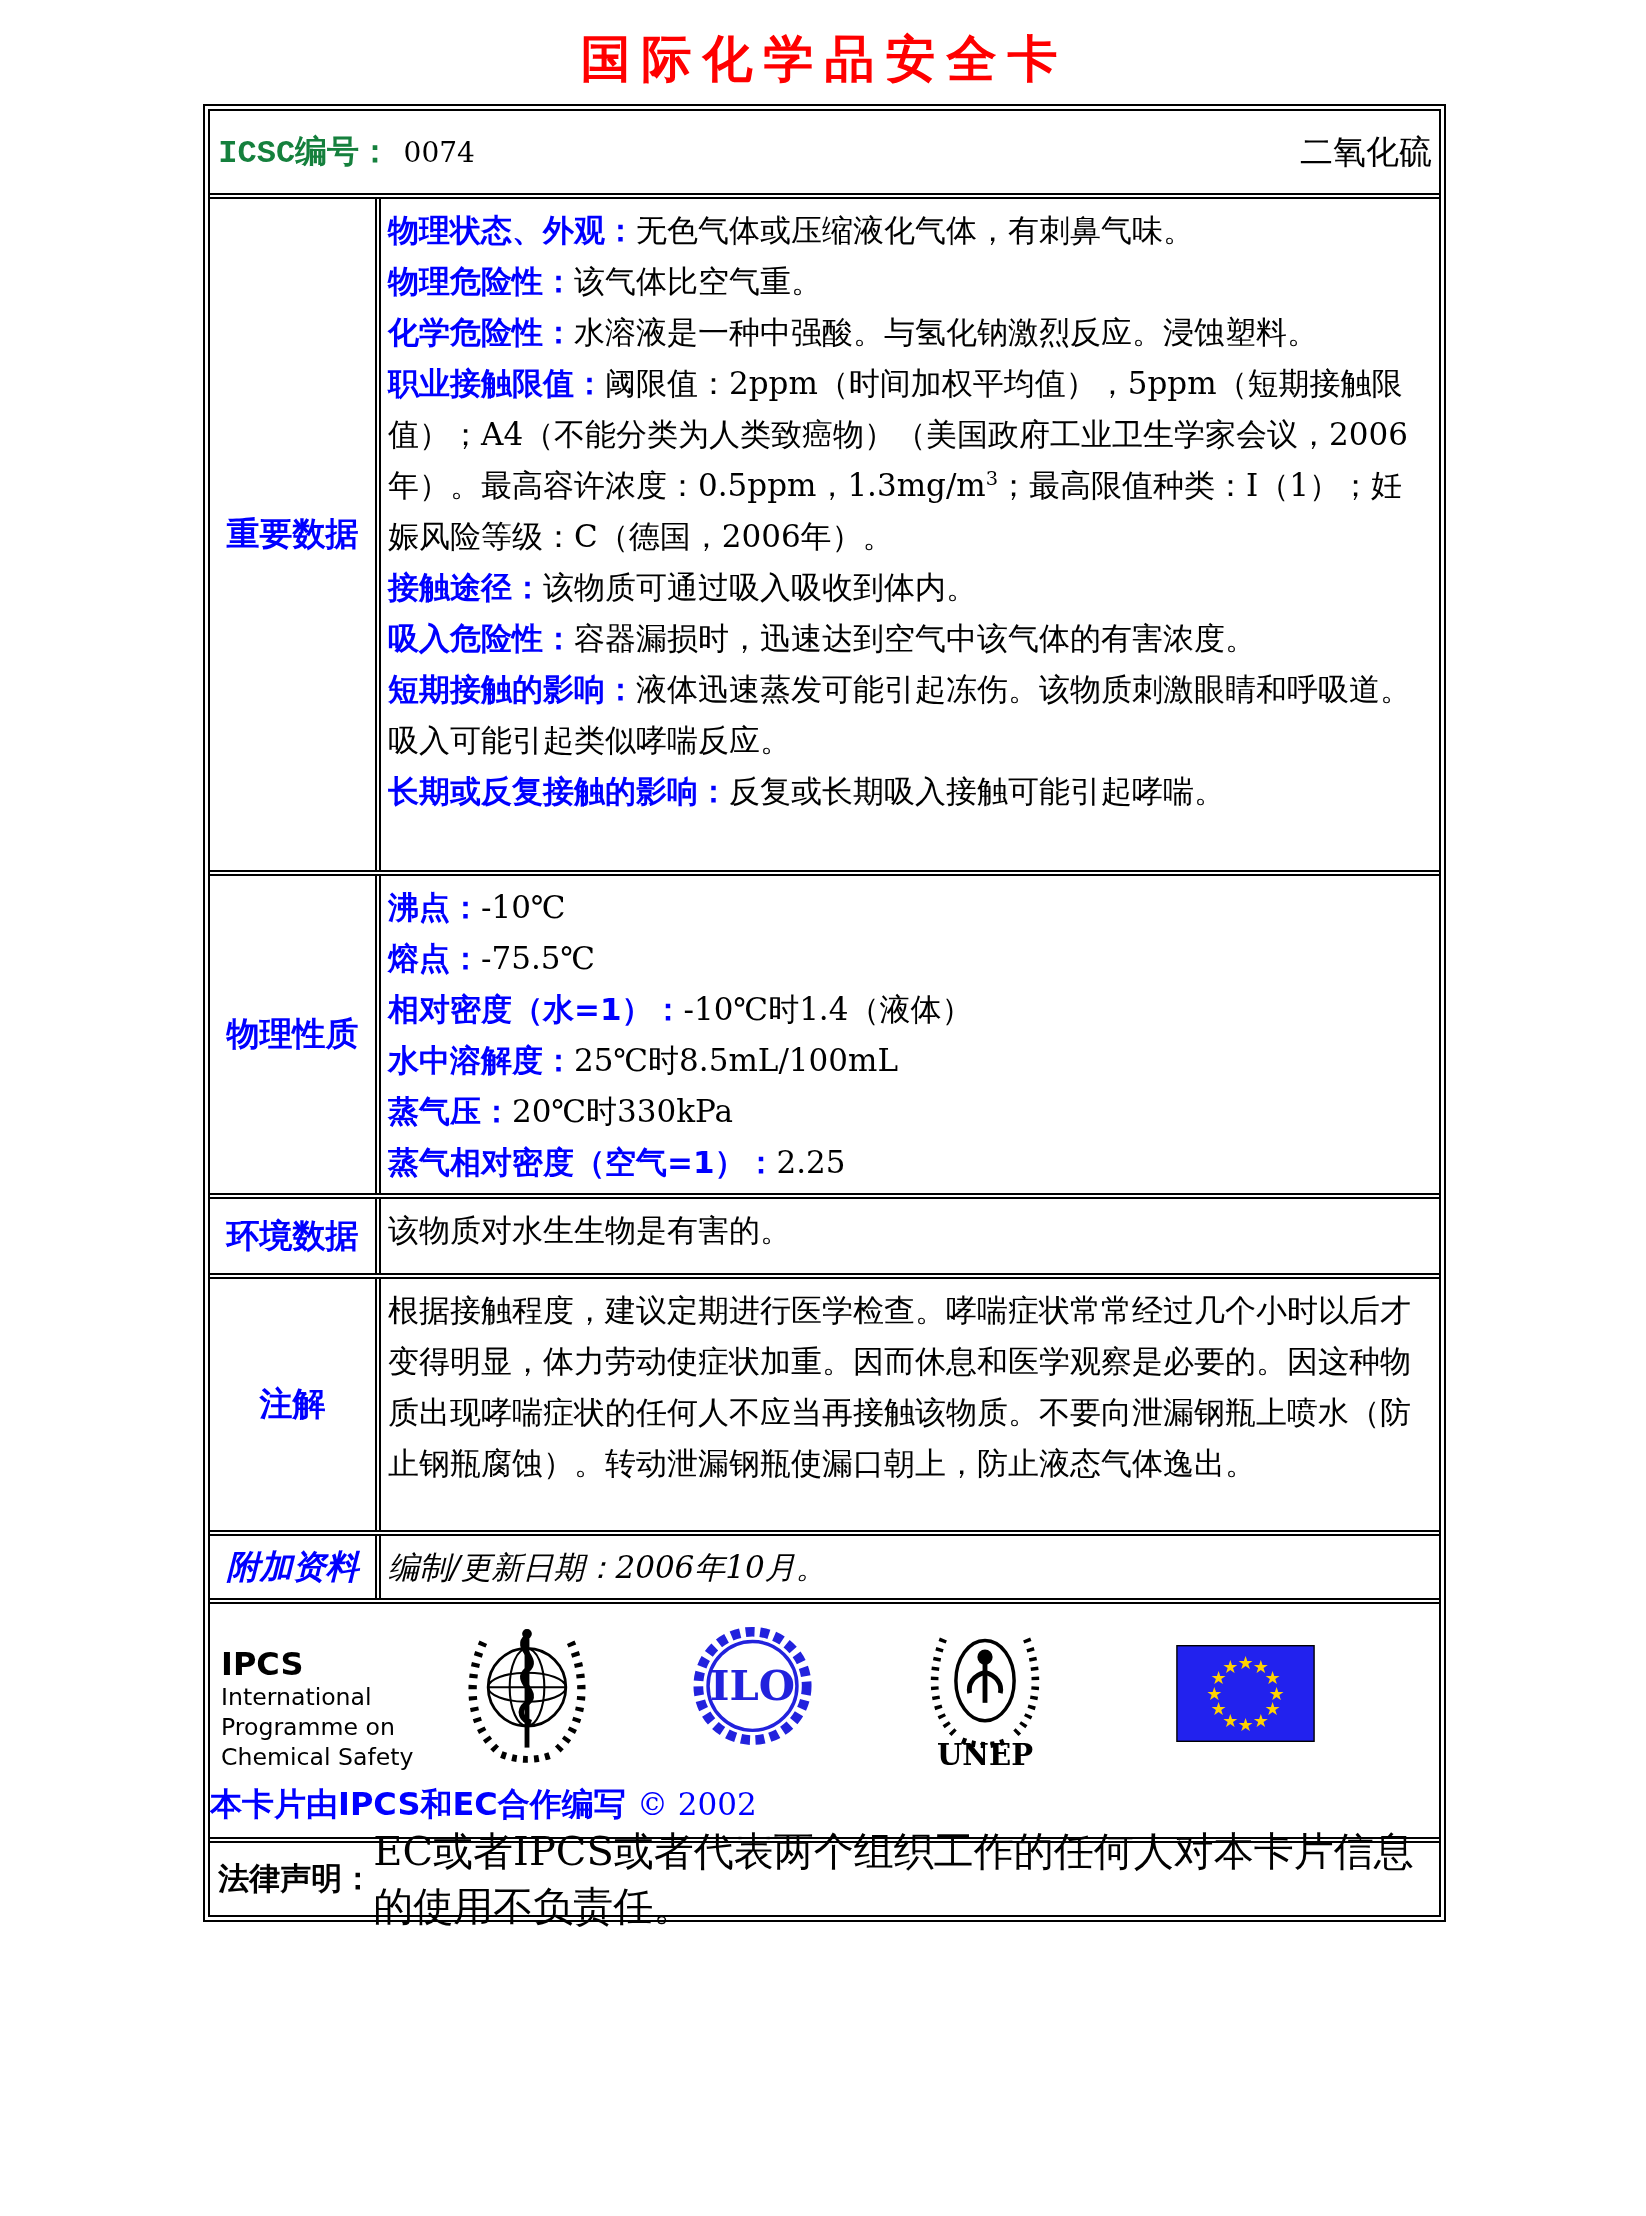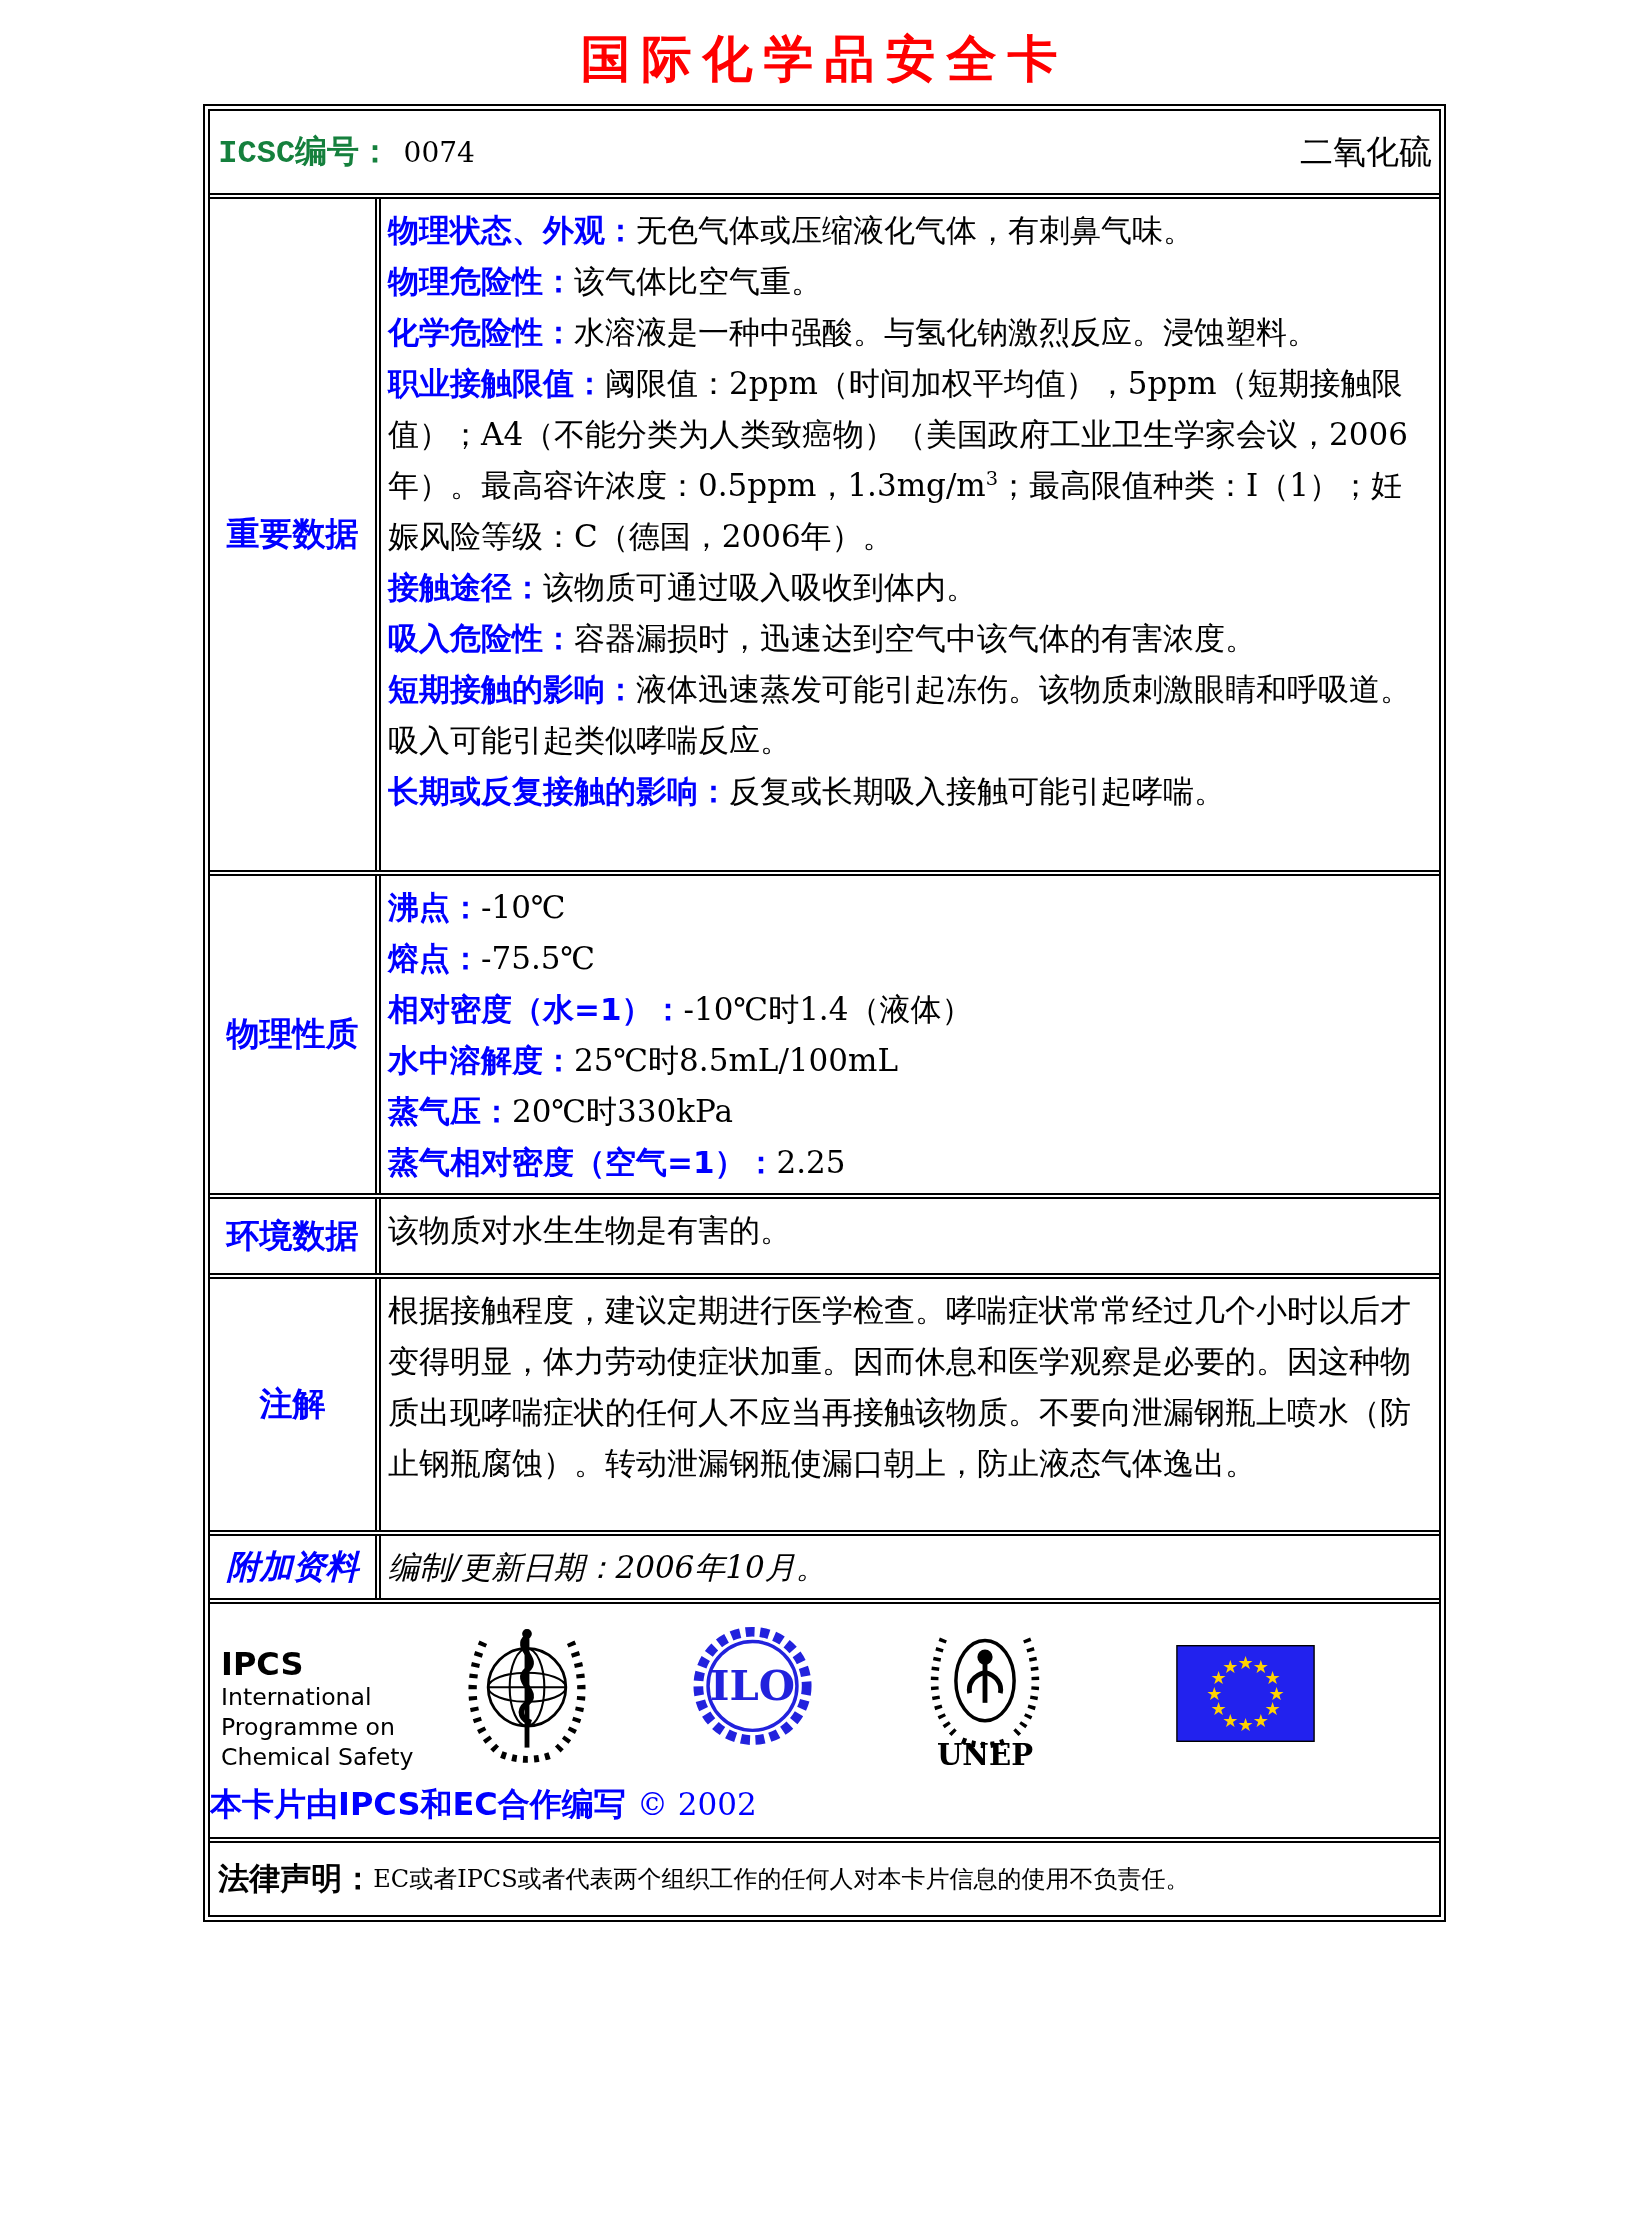--- a/index.html
+++ b/index.html
@@ -58,21 +58,21 @@
   .eu-flag{margin-left:132px;margin-top:25px;}
   .logos-caption{
     position:absolute;left:0;right:0;bottom:9.7px;text-align:left;
     color:#0000ff;font-family:"DejaVu Sans",sans-serif;font-weight:bold;font-size:32px;
   }
   .copyright{font-weight:normal;font-family:"DejaVu Serif",serif;font-size:31px;}
   .legal-row{display:flex;align-items:center;height:78px;padding:0 8.3px;}
   .legal-label{
     font-family:"DejaVu Sans",sans-serif;font-weight:bold;font-size:31px;white-space:nowrap;
   }
-  .legal-text{font-size:24px;}
+  .legal-text{font-size:40px;}
 </style>
 </head>
 <body>
 
 <div class="page-title">国际化学品安全卡</div>
 
 <div class="card">
 
   <div class="row header-row">
     <span class="blue-label">ICSC编号：</span>

